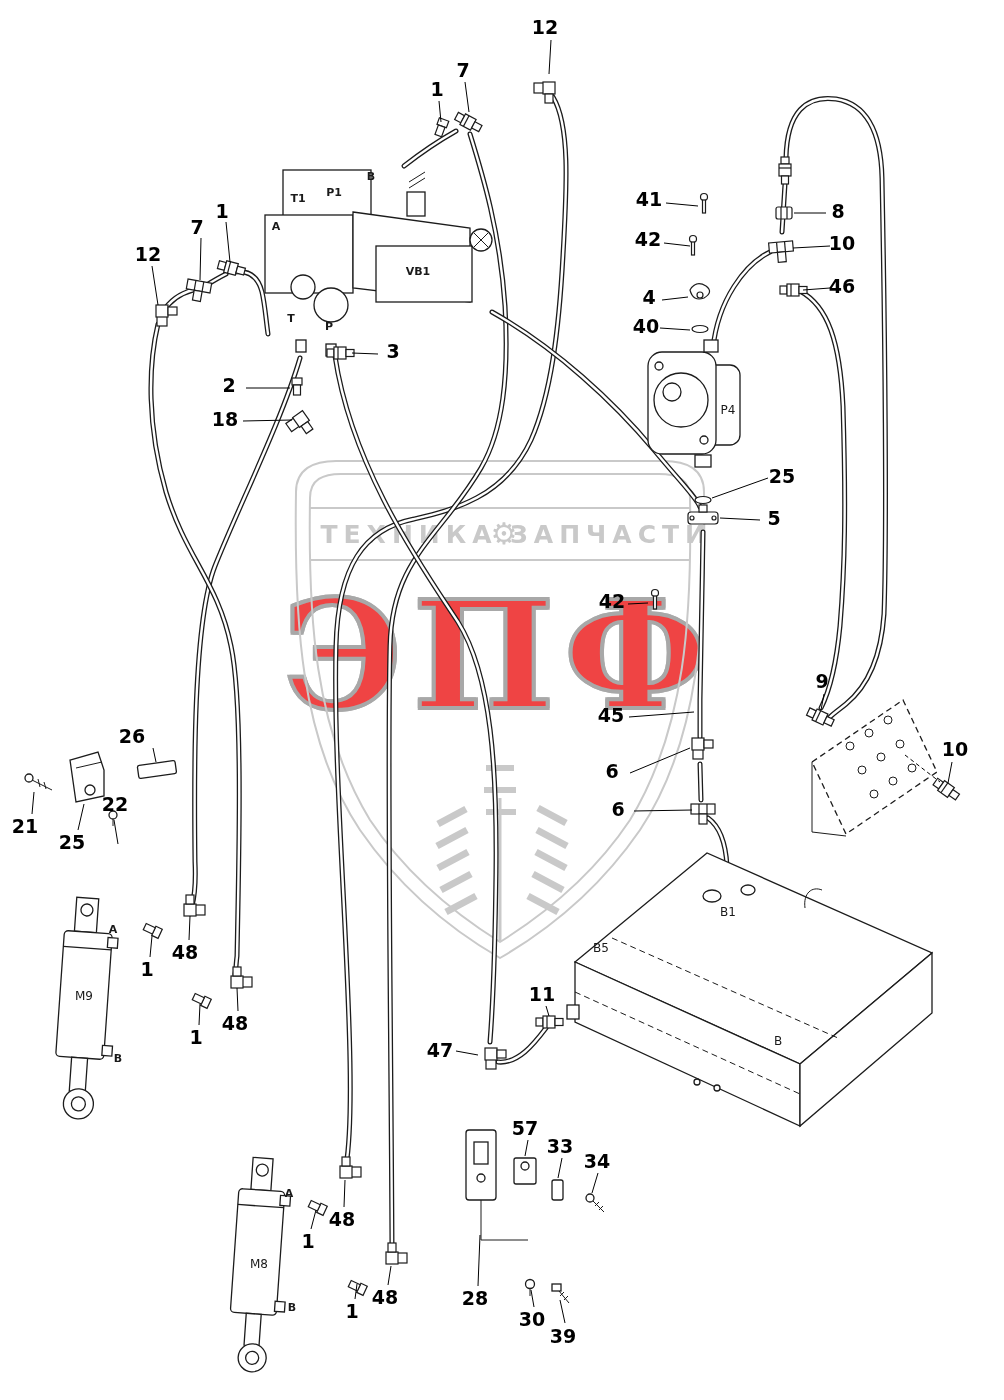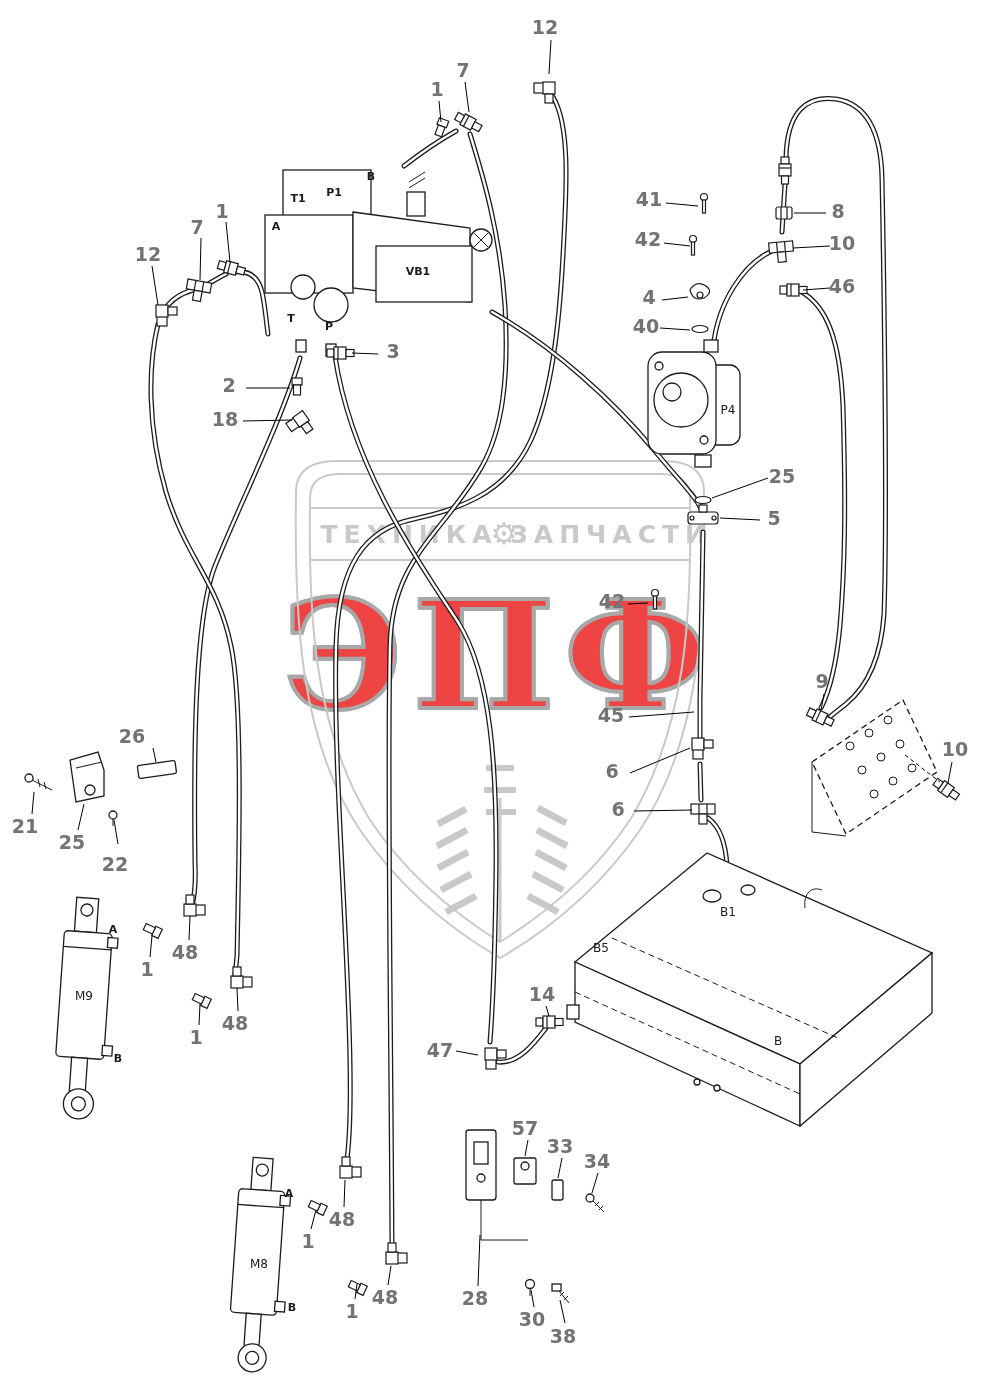--- a/index.html
+++ b/index.html
@@ -7,21 +7,21 @@
          font-family:"DejaVu Sans",sans-serif;}
   .stage > svg{position:absolute;left:0;top:0;}
   
   .wm-word{position:absolute;transform:translate(-50%,-50%);font:bold 25px "DejaVu Sans",sans-serif;
            color:#c9c9c9;letter-spacing:6px;white-space:nowrap;}
   .wm-gear{position:absolute;transform:translate(-50%,-50%);font:30px "DejaVu Sans",sans-serif;color:#c9c9c9;}
   .wm-big{position:absolute;transform:translate(-50%,-50%);font-family:"DejaVu Serif",serif;font-weight:bold;
           font-size:150px;letter-spacing:10px;color:#ef4444;-webkit-text-stroke:4px #a8a8a8;
           text-shadow:2px 0 #b5b5b5,-2px 0 #b5b5b5,0 2px #b5b5b5,0 -2px #b5b5b5;white-space:nowrap;}
   
-  .co{position:absolute;transform:translate(-50%,-50%);font:bold 19px "DejaVu Sans",sans-serif;color:#737373;
+  .co{position:absolute;transform:translate(-50%,-50%);font:bold 19px "DejaVu Sans",sans-serif;color:#000000;
       white-space:nowrap;}
   
   .cl{position:absolute;transform:translate(-50%,-50%);font:12px "DejaVu Sans",sans-serif;color:#1a1a1a;
       white-space:nowrap;}
   .cl.b{font-weight:bold;font-size:11px;}
   
   .hoseO{stroke:#1c1c1c;stroke-width:5;fill:none;stroke-linecap:round;}
   .hoseI{stroke:#ffffff;stroke-width:2.4;fill:none;stroke-linecap:round;}
   .part{fill:#ffffff;stroke:#1c1c1c;stroke-width:1.3;}
   .thin{fill:none;stroke:#1c1c1c;stroke-width:1;}
@@ -345,37 +345,37 @@
   <div class="co" style="left:774px;top:518px">5</div>
   <div class="co" style="left:612px;top:601px">42</div>
   <div class="co" style="left:611px;top:715px">45</div>
   <div class="co" style="left:822px;top:681px">9</div>
   <div class="co" style="left:955px;top:749px">10</div>
   <div class="co" style="left:612px;top:771px">6</div>
   <div class="co" style="left:618px;top:809px">6</div>
   <div class="co" style="left:132px;top:736px">26</div>
   <div class="co" style="left:25px;top:826px">21</div>
   <div class="co" style="left:72px;top:842px">25</div>
-  <div class="co" style="left:115px;top:864px">22</div>
+  <div class="co" style="left:115px;top:804px">22</div>
   <div class="co" style="left:185px;top:952px">48</div>
   <div class="co" style="left:147px;top:969px">1</div>
   <div class="co" style="left:235px;top:1023px">48</div>
   <div class="co" style="left:196px;top:1037px">1</div>
-  <div class="co" style="left:542px;top:994px">14</div>
+  <div class="co" style="left:542px;top:994px">11</div>
   <div class="co" style="left:440px;top:1050px">47</div>
   <div class="co" style="left:525px;top:1128px">57</div>
   <div class="co" style="left:560px;top:1146px">33</div>
   <div class="co" style="left:597px;top:1161px">34</div>
   <div class="co" style="left:342px;top:1219px">48</div>
   <div class="co" style="left:308px;top:1241px">1</div>
   <div class="co" style="left:385px;top:1297px">48</div>
   <div class="co" style="left:352px;top:1311px">1</div>
   <div class="co" style="left:475px;top:1298px">28</div>
   <div class="co" style="left:532px;top:1319px">30</div>
-  <div class="co" style="left:563px;top:1336px">38</div>
+  <div class="co" style="left:563px;top:1336px">39</div>
 
   <div class="cl b" style="left:298px;top:198px">T1</div>
   <div class="cl b" style="left:334px;top:192px">P1</div>
   <div class="cl b" style="left:371px;top:176px">B</div>
   <div class="cl b" style="left:276px;top:226px">A</div>
   <div class="cl b" style="left:418px;top:271px">VB1</div>
   <div class="cl b" style="left:291px;top:318px">T</div>
   <div class="cl b" style="left:329px;top:326px">P</div>
   <div class="cl" style="left:728px;top:410px">P4</div>
   <div class="cl" style="left:728px;top:912px">B1</div>

